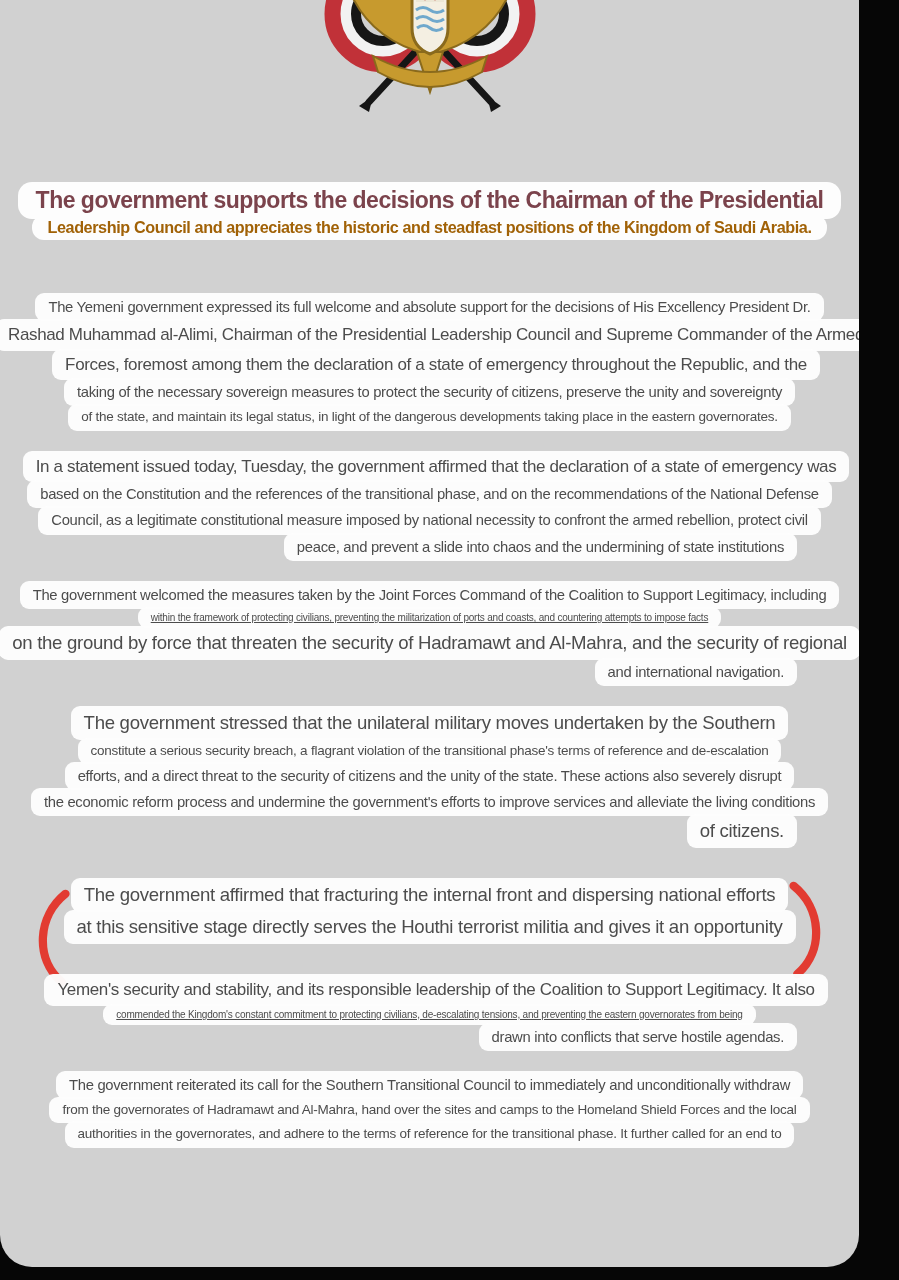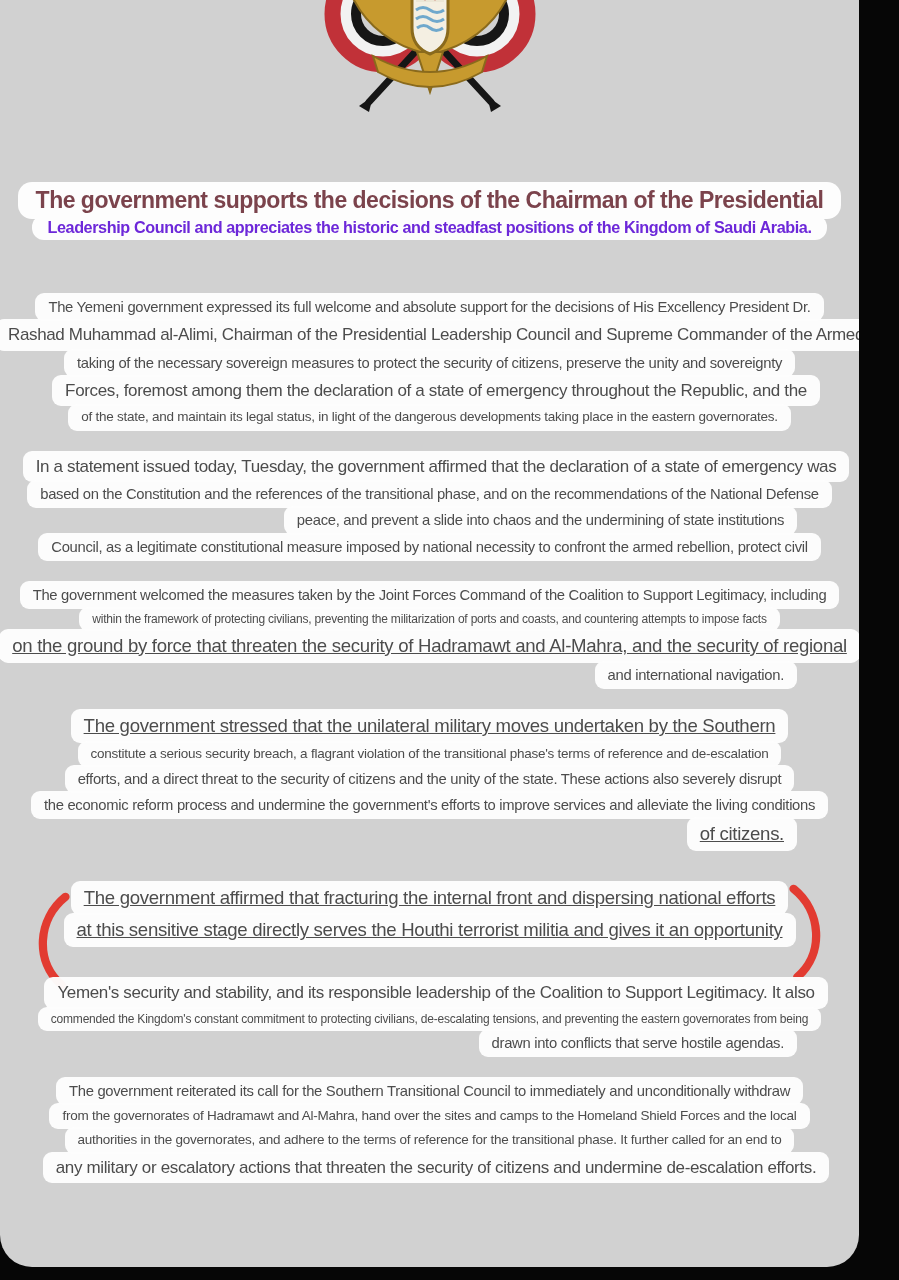--- a/index.html
+++ b/index.html
@@ -5,33 +5,33 @@
   html,body{margin:0;padding:0;background:#060606;}
   .frame{position:relative;width:859px;height:1280px;background:#060606;overflow:hidden;
          font-family:"Liberation Sans", sans-serif;}
   .panel{position:absolute;top:0;left:0;right:0;bottom:13px;background:#d1d1d1;
          border-radius:0 0 32px 32px;overflow:hidden;}
   .emblem{position:absolute;top:-38px;left:50%;transform:translateX(-50%);}
   .title-wrap{position:absolute;top:182px;left:0;right:0;display:flex;flex-direction:column;align-items:center;}
   .title-line1{background:#fdfdfd;border-radius:14px;padding:5px 18px;font-size:23px;font-weight:600;
                color:#7b434c;letter-spacing:-0.5px;white-space:nowrap;}
   .title-line2{background:#fdfdfd;border-radius:12px;padding:3px 15px;margin-top:-4px;font-size:16.2px;
-               font-weight:600;color:#6d28d9;letter-spacing:-0.4px;white-space:nowrap;}
+               font-weight:600;color:#a16207;letter-spacing:-0.4px;white-space:nowrap;}
   .content{position:absolute;top:293px;left:62px;right:62px;display:flex;flex-direction:column;gap:20px;}
   .paragraph{display:flex;flex-direction:column;align-items:center;position:relative;}
   .paragraph.highlight{margin:10px 0;}
   .line{background:rgba(253,253,253,0.97);border-radius:9px;padding:3px 13px;margin-top:-2px;
         color:#4c4c4c;white-space:nowrap;line-height:1.5;}
   .line:first-child{margin-top:0;}
   .line.right{align-self:flex-end;}
-  .s-xs{font-size:12px;letter-spacing:-0.2px;}
+  .s-xs{font-size:10px;letter-spacing:-0.2px;text-decoration:underline;}
   .s-sm{font-size:13.5px;letter-spacing:-0.25px;text-align:center;}
   .s-md{font-size:14.8px;letter-spacing:-0.3px;}
   .s-lg{font-size:17px;letter-spacing:-0.35px;margin-left:13px;}
-  .s-xl{font-size:18.6px;letter-spacing:-0.3px;text-decoration:underline;}
+  .s-xl{font-size:18.6px;letter-spacing:-0.3px;}
   .paren{position:absolute;width:46px;height:104px;}
   .paren-left{left:-37px;top:8px;}
   .paren-right{right:-37px;top:0;}
 </style>
 </head>
 <body>
 
 <div class="frame">
   <div class="panel">
 
@@ -73,29 +73,29 @@
 
     <div class="title-wrap">
       <div class="title-line1">The government supports the decisions of the Chairman of the Presidential</div>
       <div class="title-line2">Leadership Council and appreciates the historic and steadfast positions of the Kingdom of Saudi Arabia.</div>
     </div>
 
     <div class="content" id="paragraphs">
         <div class="paragraph">
           <div class="line s-md">The Yemeni government expressed its full welcome and absolute support for the decisions of His Excellency President Dr.</div>
           <div class="line s-lg">Rashad Muhammad al-Alimi, Chairman of the Presidential Leadership Council and Supreme Commander of the Armed</div>
+          <div class="line s-lg">Forces, foremost among them the declaration of a state of emergency throughout the Republic, and the</div>
           <div class="line s-md">taking of the necessary sovereign measures to protect the security of citizens, preserve the unity and sovereignty</div>
-          <div class="line s-lg">Forces, foremost among them the declaration of a state of emergency throughout the Republic, and the</div>
           <div class="line s-sm">of the state, and maintain its legal status, in light of the dangerous developments taking place in the eastern governorates.</div>
         </div>
         <div class="paragraph">
           <div class="line s-lg">In a statement issued today, Tuesday, the government affirmed that the declaration of a state of emergency was</div>
           <div class="line s-md">based on the Constitution and the references of the transitional phase, and on the recommendations of the National Defense</div>
+          <div class="line s-md">Council, as a legitimate constitutional measure imposed by national necessity to confront the armed rebellion, protect civil</div>
           <div class="line s-md right">peace, and prevent a slide into chaos and the undermining of state institutions</div>
-          <div class="line s-md">Council, as a legitimate constitutional measure imposed by national necessity to confront the armed rebellion, protect civil</div>
         </div>
         <div class="paragraph">
           <div class="line s-md">The government welcomed the measures taken by the Joint Forces Command of the Coalition to Support Legitimacy, including</div>
           <div class="line s-xs">within the framework of protecting civilians, preventing the militarization of ports and coasts, and countering attempts to impose facts</div>
           <div class="line s-xl">on the ground by force that threaten the security of Hadramawt and Al-Mahra, and the security of regional</div>
           <div class="line s-md right">and international navigation.</div>
         </div>
         <div class="paragraph">
           <div class="line s-xl">The government stressed that the unilateral military moves undertaken by the Southern</div>
           <div class="line s-sm">constitute a serious security breach, a flagrant violation of the transitional phase's terms of reference and de-escalation</div>
@@ -115,18 +115,17 @@
         </div>
         <div class="paragraph">
           <div class="line s-lg">Yemen's security and stability, and its responsible leadership of the Coalition to Support Legitimacy. It also</div>
           <div class="line s-xs">commended the Kingdom's constant commitment to protecting civilians, de-escalating tensions, and preventing the eastern governorates from being</div>
           <div class="line s-md right">drawn into conflicts that serve hostile agendas.</div>
         </div>
         <div class="paragraph">
           <div class="line s-md">The government reiterated its call for the Southern Transitional Council to immediately and unconditionally withdraw</div>
           <div class="line s-sm">from the governorates of Hadramawt and Al-Mahra, hand over the sites and camps to the Homeland Shield Forces and the local</div>
           <div class="line s-sm">authorities in the governorates, and adhere to the terms of reference for the transitional phase. It further called for an end to</div>
-          <div class="line s-lg">any military or escalatory actions that threaten the security of citizens and undermine de-escalation efforts.</div>
         </div>
       </div>
 
   </div>
 </div>
 
 </body></html>

